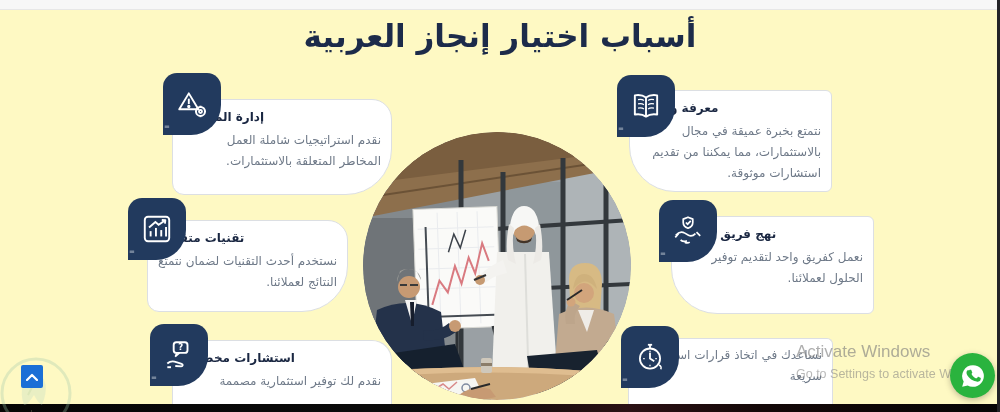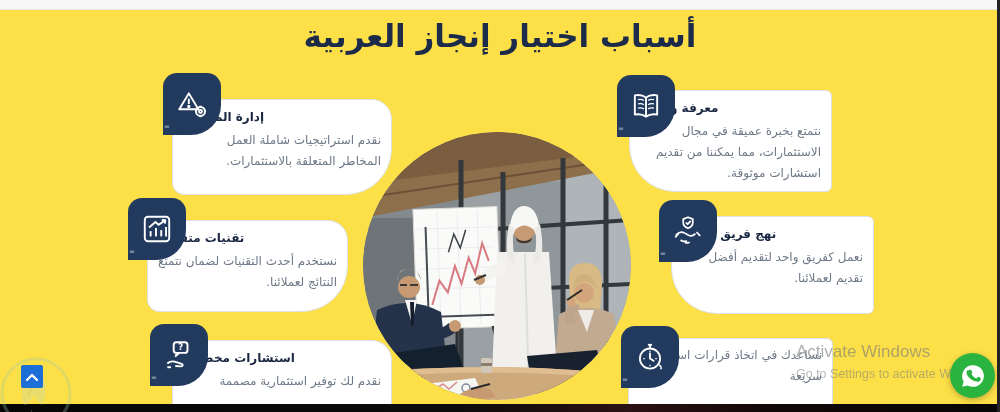--- a/index.html
+++ b/index.html
@@ -1,17 +1,17 @@
 <!DOCTYPE html>
 <html lang="ar"><head>
 <meta charset="utf-8">
 <style>
   * { margin:0; padding:0; box-sizing:border-box; }
   body { font-family:"DejaVu Sans", sans-serif; background:#fff; }
-  .screen { position:relative; width:1000px; height:412px; background:#fde047; overflow:hidden; }
+  .screen { position:relative; width:1000px; height:412px; background:#fef9c3; overflow:hidden; }
 
   .top-strip { position:absolute; left:0; top:0; width:1000px; height:10px;
                background:#f7f7f7; border-bottom:1px solid #e7e7e7; z-index:8; }
   .right-edge { position:absolute; right:0; top:0; width:3px; height:412px; background:#232327; z-index:20; }
   .bottom-bar { position:absolute; left:0; bottom:0; width:1000px; height:8px; z-index:9;
                 background:linear-gradient(90deg,#060606 0%,#0b0b0b 45%,#2b1114 63%,#140808 76%,#060606 100%); }
 
   .heading { position:absolute; top:18px; left:0; width:1000px; text-align:center;
              font-size:31px; font-weight:700; color:#1c2b4a; direction:rtl; letter-spacing:0; z-index:3; }
 
@@ -114,35 +114,35 @@
       <path d="M14 14 l-1.5 3.5 4-3.5" stroke-width="1.4"></path>
       <text x="17.5" y="11.6" font-size="8" fill="#fff" stroke="none" text-anchor="middle" font-weight="bold">?</text>
       <path d="M5 24 c3-2.5 5.5-2.5 8.5-1.2 l5 1.6 c1.5 .5 1.2 2.4 -.6 2.3 l-5.4 -.4"></path>
       <path d="M5 27.5 h3.5"></path>
     </svg>
     <span class="mark">=</span>
   </div>
 
   <section class="card card-r1">
     <h3>معرفة واسعة</h3>
-    <p>نتمتع بخبرة عميقة في مجال الاستثمارات، مما يمكننا من تقديم استشارات موثوقة.</p>
+    <p>نتمتع بخبرة عميقة في مجال بالاستثمارات، مما يمكننا من تقديم استشارات موثوقة.</p>
   </section>
   <div class="tile tile-r1">
     <svg viewBox="0 0 32 32" fill="none" stroke="#fff" stroke-width="1.8">
       <path d="M16 8 C13 5.8 9 5.4 5.5 6 V24 C9 23.4 13 23.8 16 26 C19 23.8 23 23.4 26.5 24 V6 C23 5.4 19 5.8 16 8 Z" stroke-linejoin="round"></path>
       <line x1="16" y1="8" x2="16" y2="26"></line>
       <path d="M8.5 10 c2.5-.4 4.5 0 5.5 .8 M8.5 14 c2.5-.4 4.5 0 5.5 .8 M8.5 18 c2.5-.4 4.5 0 5.5 .8" stroke-width="1.2"></path>
       <path d="M23.5 10 c-2.5-.4 -4.5 0 -5.5 .8 M23.5 14 c-2.5-.4 -4.5 0 -5.5 .8 M23.5 18 c-2.5-.4 -4.5 0 -5.5 .8" stroke-width="1.2"></path>
     </svg>
     <span class="mark">=</span>
   </div>
 
   <section class="card card-r2">
     <h3>نهج فريق العمل</h3>
-    <p>نعمل كفريق واحد لتقديم أفضل تقديم لعملائنا.</p>
+    <p>نعمل كفريق واحد لتقديم توفير الحلول لعملائنا.</p>
   </section>
   <div class="tile tile-r2">
     <svg viewBox="0 0 32 32" fill="none" stroke="#fff" stroke-width="1.6">
       <path d="M16 3 l4.5 1.8 v3.2 c0 2.6-1.8 4.4-4.5 5.4 c-2.7-1-4.5-2.8-4.5-5.4 V4.8 Z" stroke-linejoin="round"></path>
       <path d="M14 8 l1.6 1.6 3-3.2"></path>
       <path d="M4.5 20 c2.5-3 5.5-3.8 8.5-2 l3.5 2 c2 1 4.5 .4 6.5-1.6"></path>
       <path d="M9 24.5 c2 1.6 4 1.8 6 .6 M13 26.5 c1.6 1 3.2 1 4.6 0 M24 17 l3.5 3.5"></path>
       <path d="M7 18.5 l-3 3.5"></path>
     </svg>
     <span class="mark">=</span>

